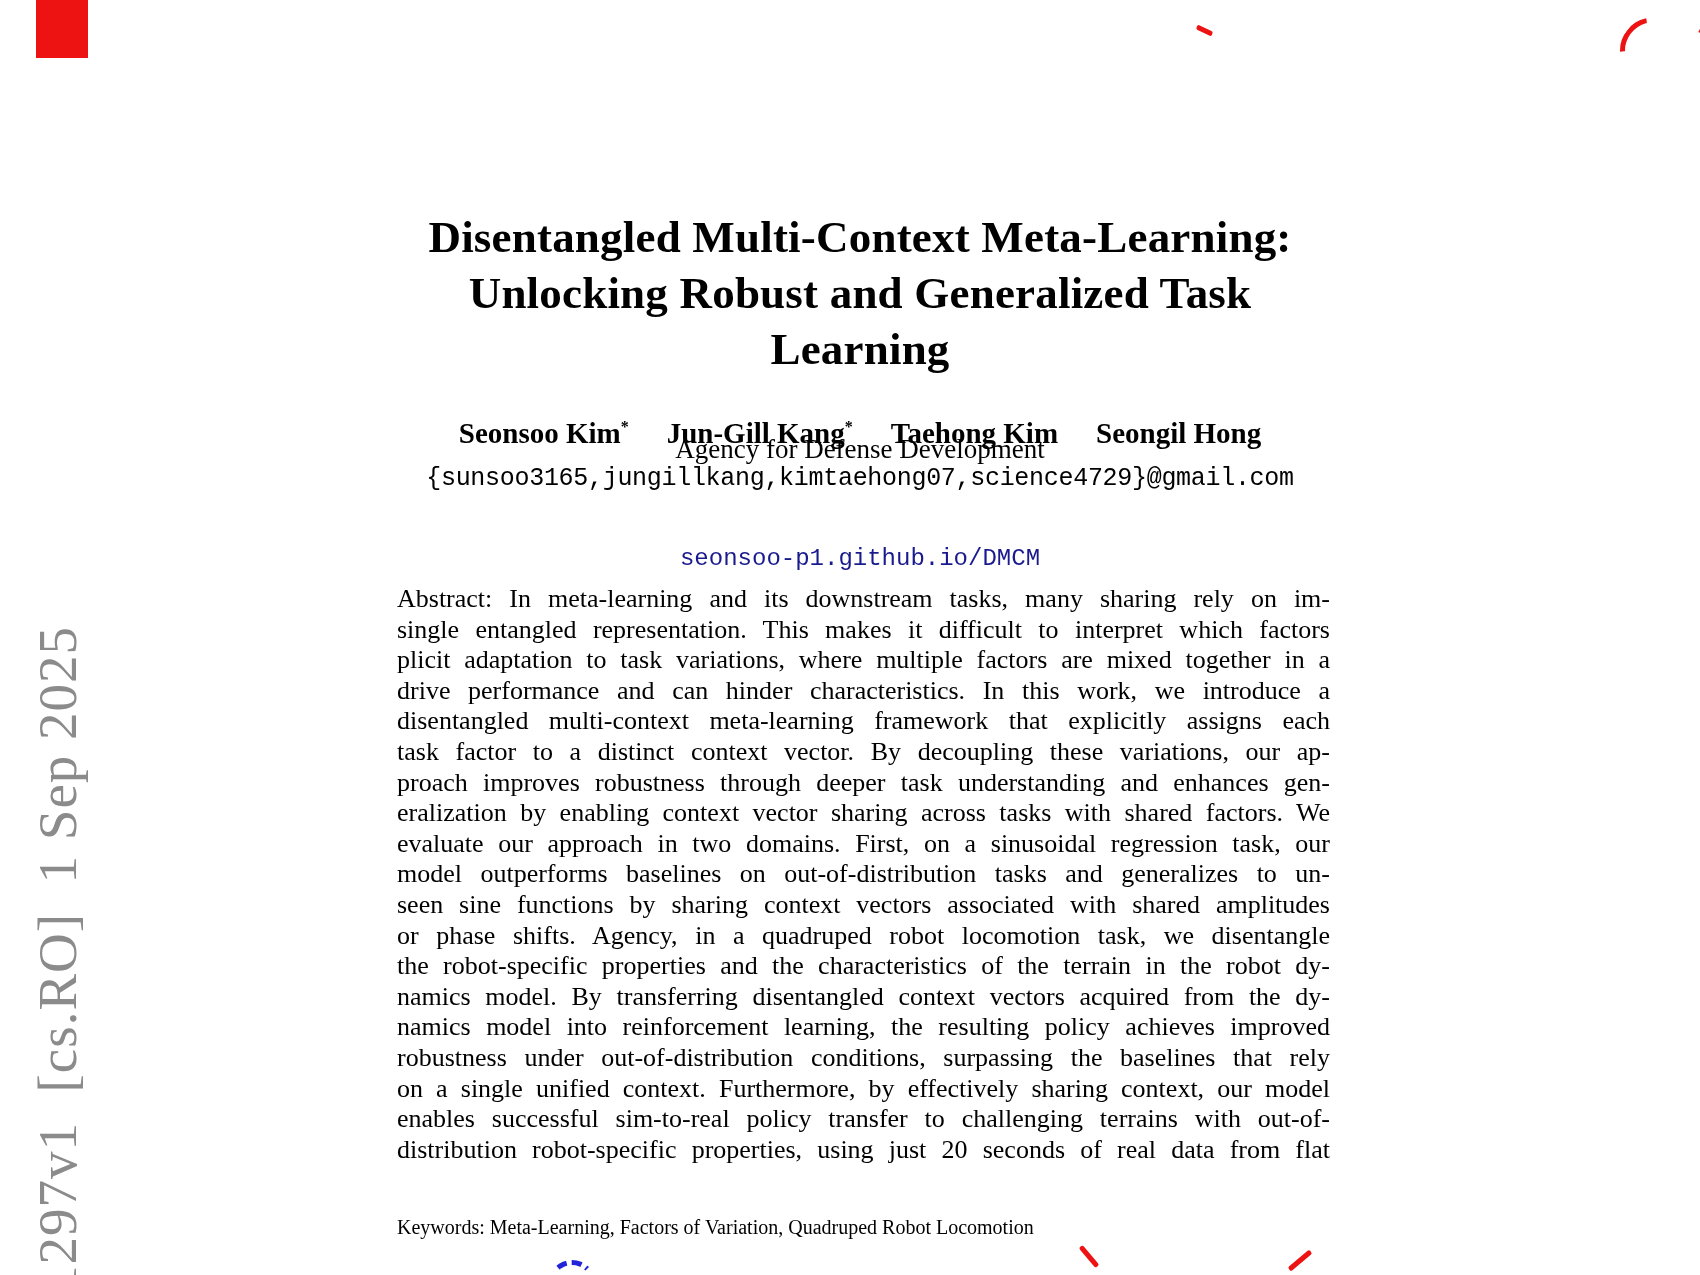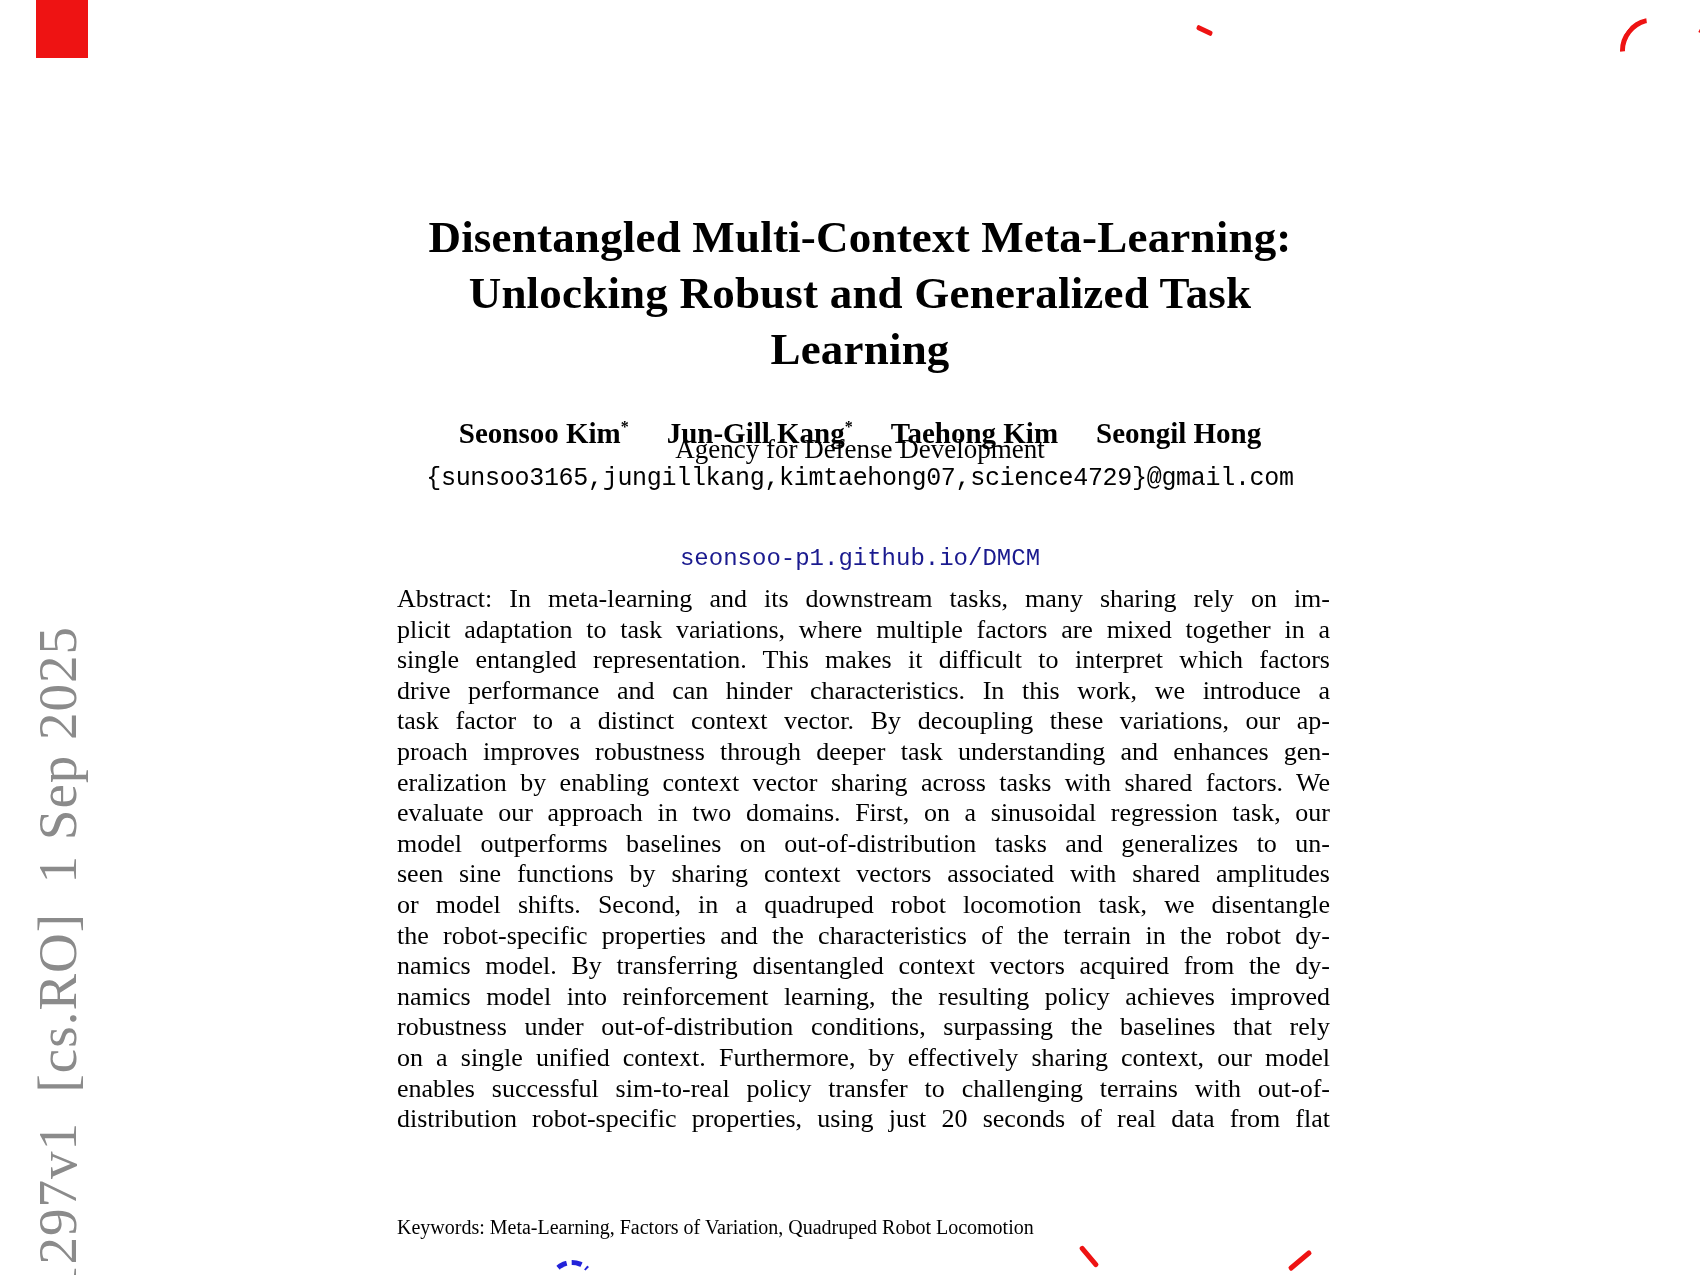--- a/index.html
+++ b/index.html
@@ -149,30 +149,31 @@
     <span class="author"><span>Seonsoo Kim</span><sup>*</sup></span><span class="author"><span>Jun-Gill Kang</span><sup>*</sup></span><span class="author"><span>Taehong Kim</span><sup></sup></span><span class="author"><span>Seongil Hong</span><sup></sup></span>
   </div>
 
   <div class="affiliation">Agency for Defense Development</div>
   <div class="email-line">{sunsoo3165,jungillkang,kimtaehong07,science4729}@gmail.com</div>
   <a class="site-link" href="#">seonsoo-p1.github.io/DMCM</a>
 </div>
 
 <div class="abstract-block">
   <div class="abs-line"><span class="abs-label">Abstract:</span> <span>In meta-learning and its downstream tasks, many sharing rely on im-</span></div>
+  <div class="abs-line">single entangled representation. This makes it difficult to interpret which factors</div>
   <div class="abs-line">plicit adaptation to task variations, where multiple factors are mixed together in a</div>
-  <div class="abs-line">single entangled representation. This makes it difficult to interpret which factors</div>
   <div class="abs-line">drive performance and can hinder characteristics. In this work, we introduce a</div>
+  <div class="abs-line">disentangled multi-context meta-learning framework that explicitly assigns each</div>
   <div class="abs-line">task factor to a distinct context vector. By decoupling these variations, our ap-</div>
   <div class="abs-line">proach improves robustness through deeper task understanding and enhances gen-</div>
   <div class="abs-line">eralization by enabling context vector sharing across tasks with shared factors. We</div>
   <div class="abs-line">evaluate our approach in two domains. First, on a sinusoidal regression task, our</div>
   <div class="abs-line">model outperforms baselines on out-of-distribution tasks and generalizes to un-</div>
   <div class="abs-line">seen sine functions by sharing context vectors associated with shared amplitudes</div>
-  <div class="abs-line">or model shifts. Second, in a quadruped robot locomotion task, we disentangle</div>
+  <div class="abs-line">or phase shifts. Agency, in a quadruped robot locomotion task, we disentangle</div>
   <div class="abs-line">the robot-specific properties and the characteristics of the terrain in the robot dy-</div>
   <div class="abs-line">namics model. By transferring disentangled context vectors acquired from the dy-</div>
   <div class="abs-line">namics model into reinforcement learning, the resulting policy achieves improved</div>
   <div class="abs-line">robustness under out-of-distribution conditions, surpassing the baselines that rely</div>
   <div class="abs-line">on a single unified context. Furthermore, by effectively sharing context, our model</div>
   <div class="abs-line">enables successful sim-to-real policy transfer to challenging terrains with out-of-</div>
   <div class="abs-line">distribution robot-specific properties, using just 20 seconds of real data from flat</div>
 </div>
 
 <div class="keywords-line">

